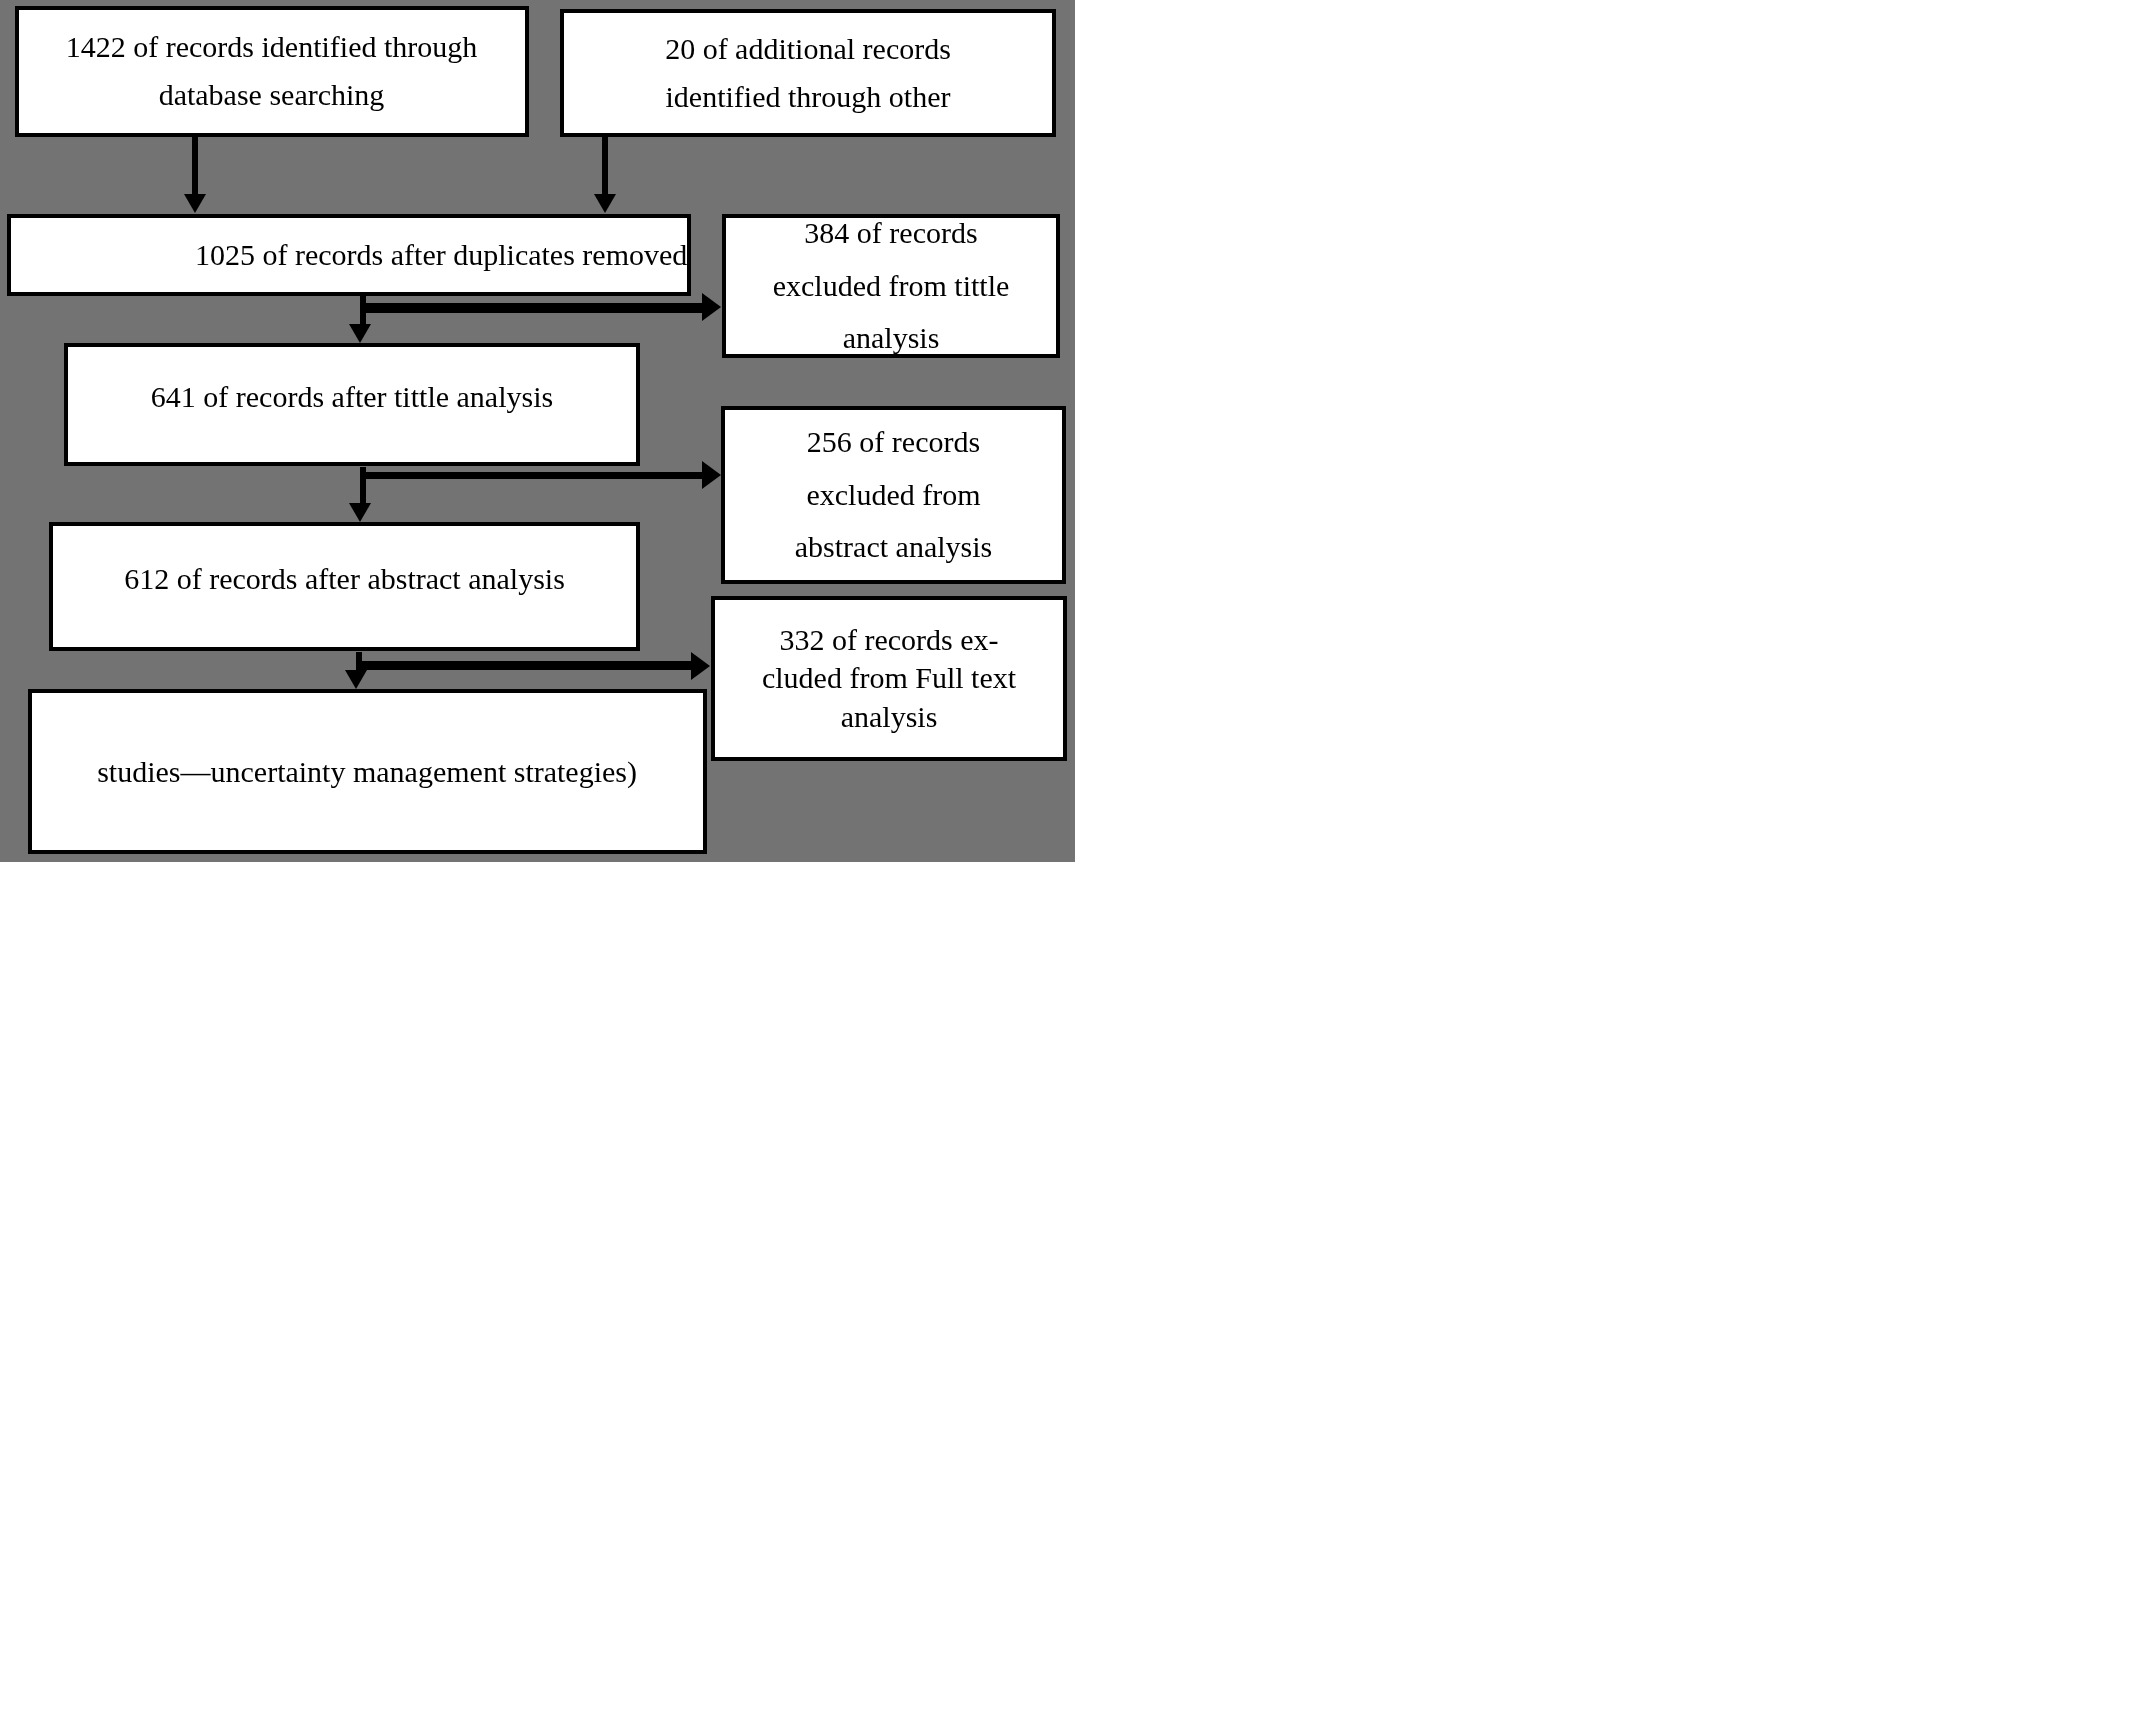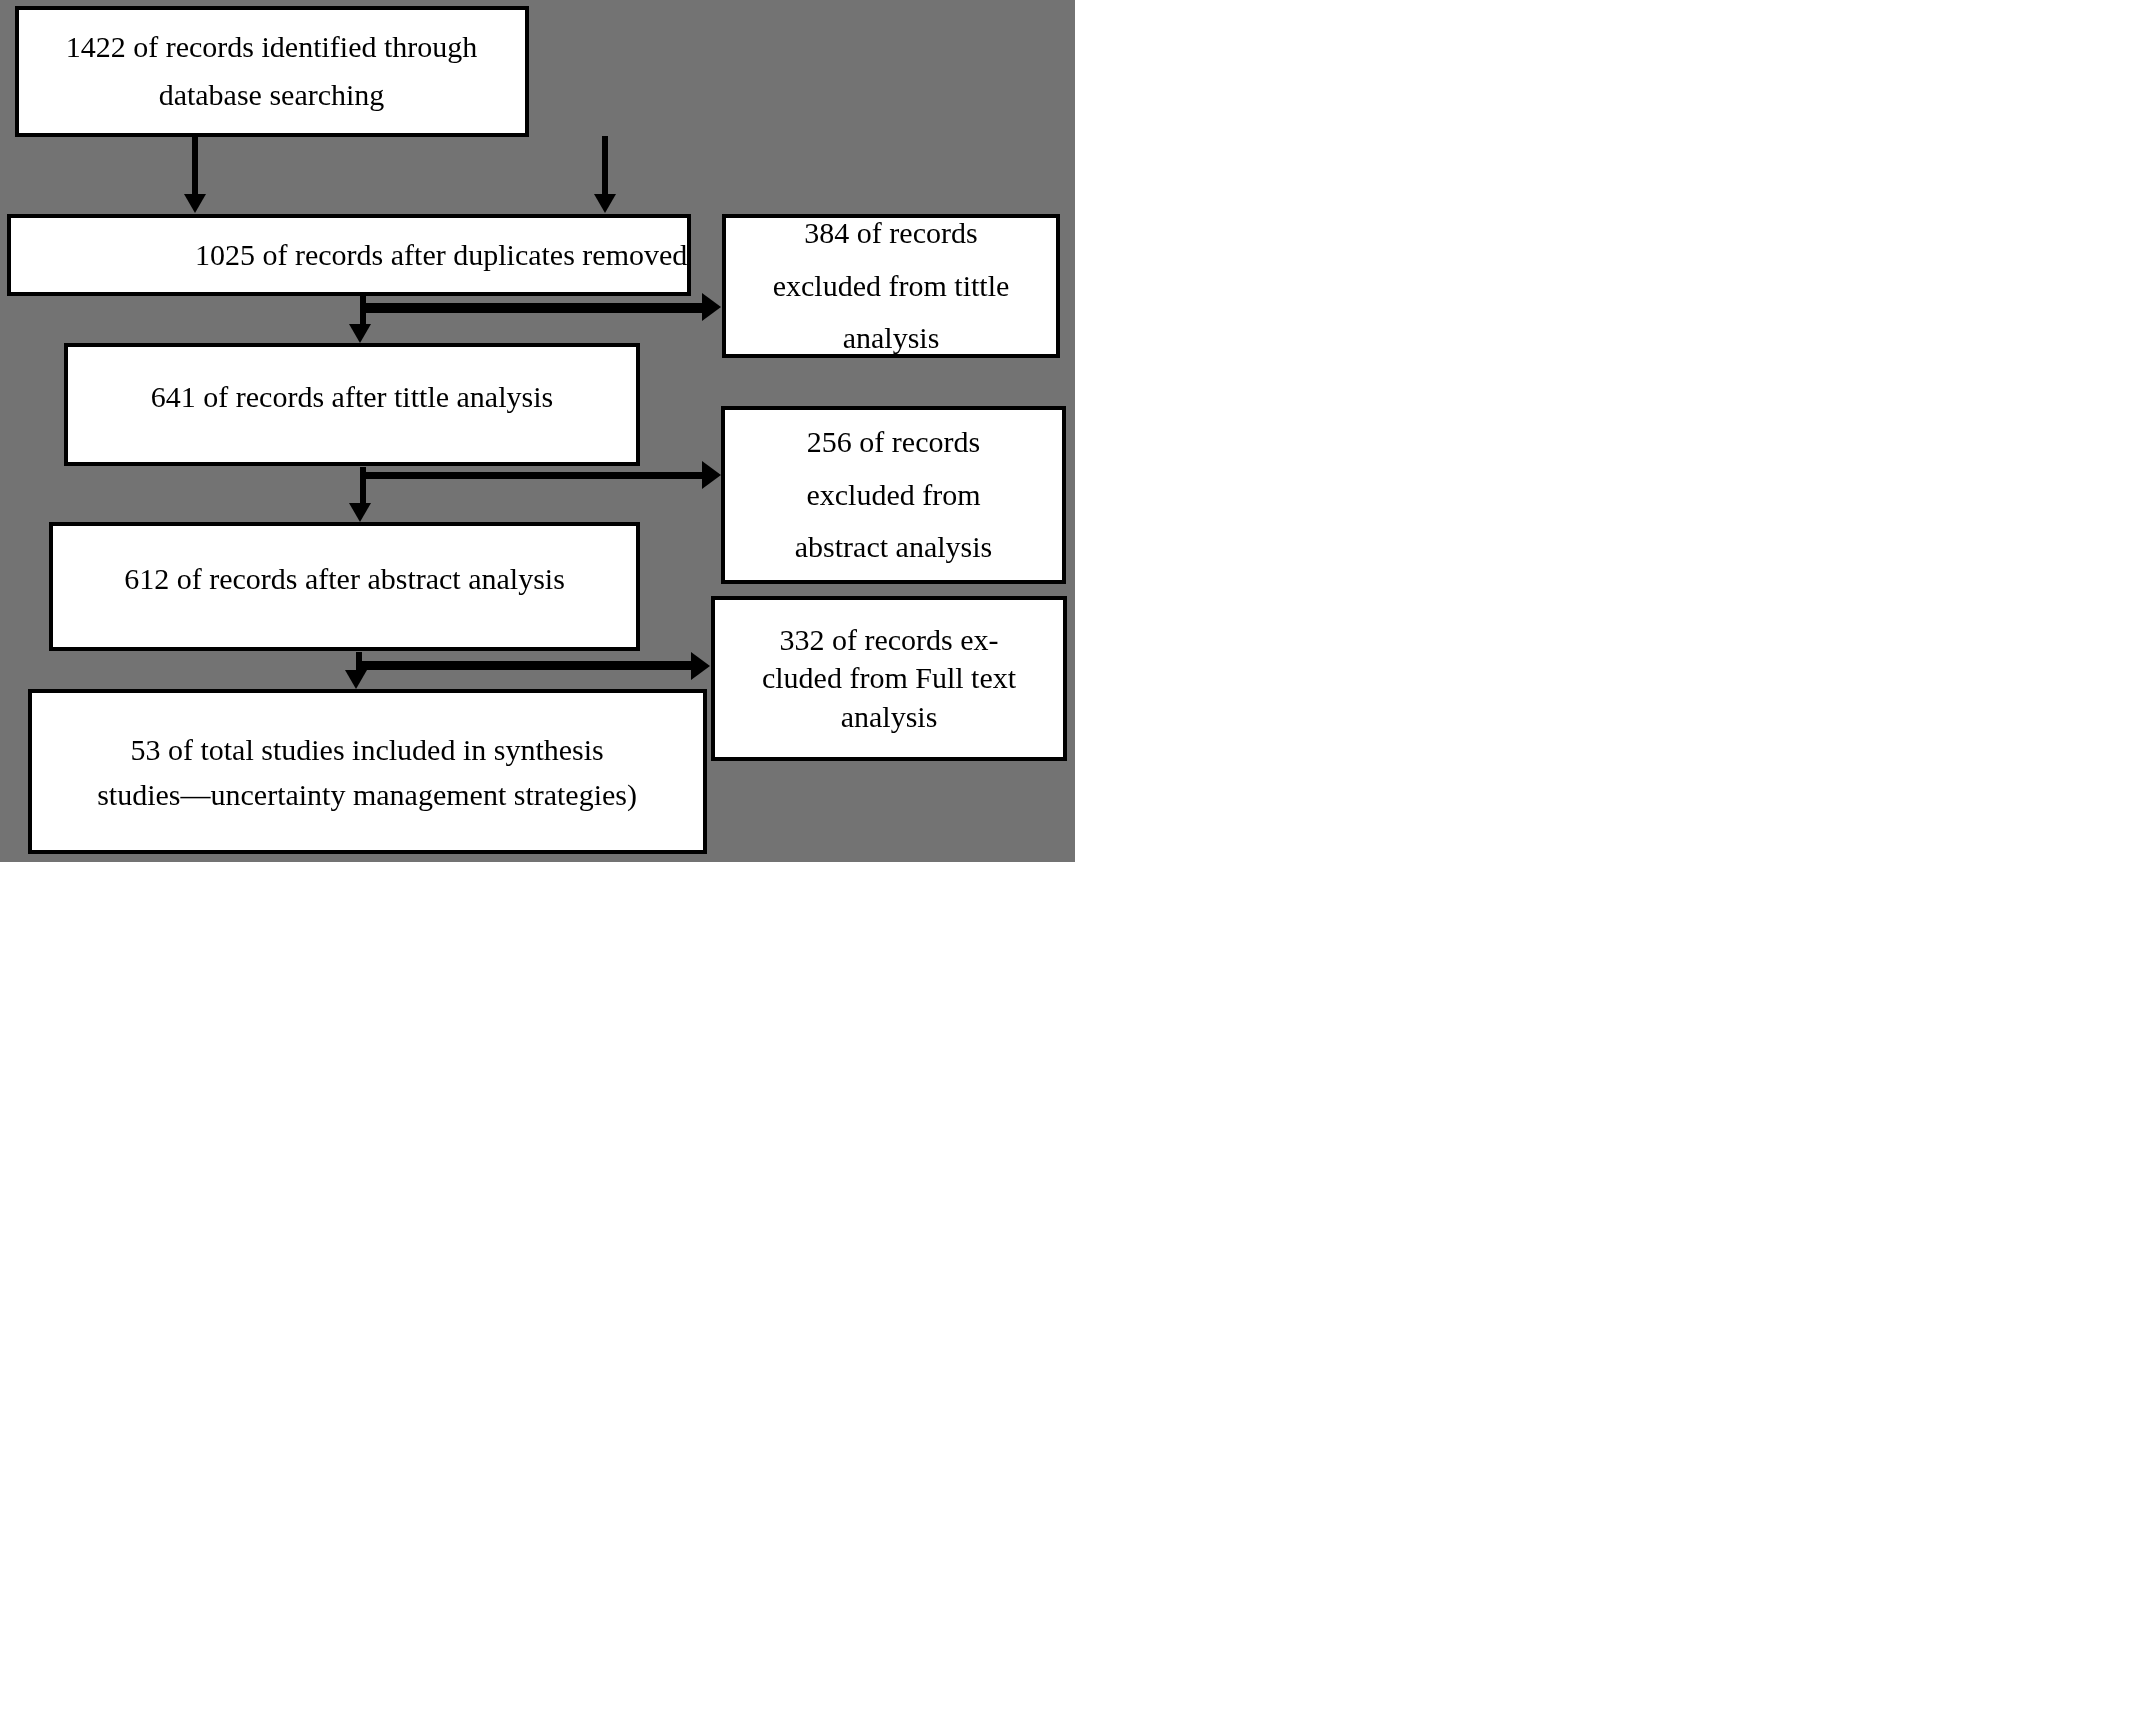--- a/index.html
+++ b/index.html
@@ -76,20 +76,24 @@
 </style>
 </head>
 <body>
 
 <div class="stage">
 
   <div class="fbox b1">
     <span>1422 of records identified through</span>
     <span>database searching</span>
   </div>
+  <div class="fbox b2">
+    <span>20 of additional records</span>
+    <span>identified through other</span>
+  </div>
 
   <div class="shaft c1v"></div>
   <div class="tri tri-down h1"></div>
   <div class="shaft c2v"></div>
   <div class="tri tri-down h2"></div>
 
   <div class="fbox b3">
     <span>1025 of records after duplicates removed</span>
   </div>
   <div class="fbox b4">
@@ -125,18 +129,17 @@
     <span>cluded from Full text</span>
     <span>analysis</span>
   </div>
 
   <div class="shaft c5v"></div>
   <div class="tri tri-down h5v"></div>
   <div class="shaft c5h"></div>
   <div class="tri tri-right h5h"></div>
 
   <div class="fbox b9">
-    <span>53 of total studies included in synthesis</span>
     <span>studies—uncertainty management strategies)</span>
   </div>
 
 </div>
 
 
 </body></html>

